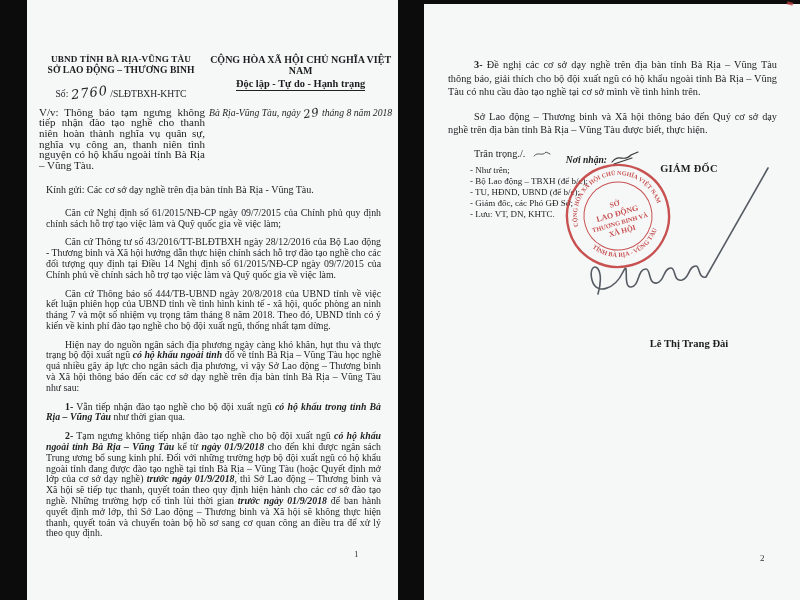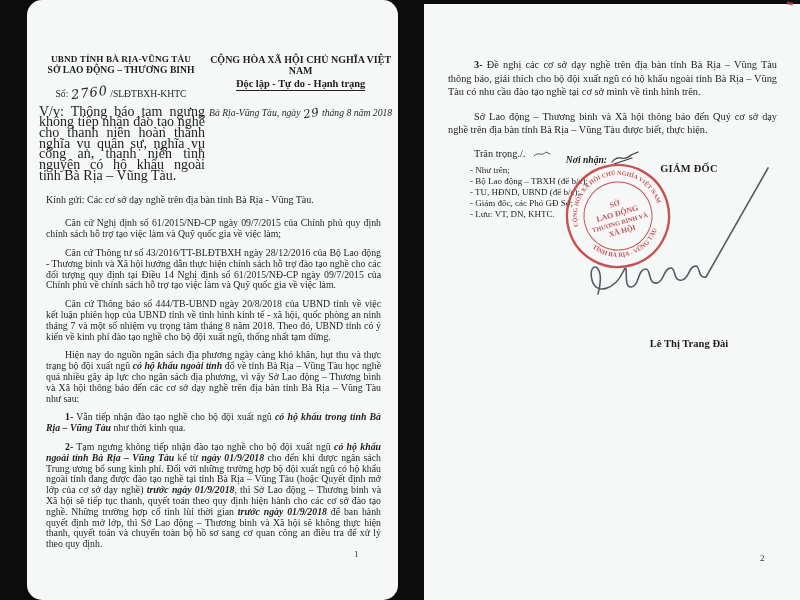--- a/index.html
+++ b/index.html
@@ -1,33 +1,33 @@
 <!DOCTYPE html>
 <html><head>
 <meta charset="utf-8">
 <style>
   * { margin:0; padding:0; box-sizing:border-box; }
   html,body { width:800px; height:600px; overflow:hidden; }
   body { background:#0c0c0c; font-family:"Liberation Serif","DejaVu Serif",serif; color:#1d1d1f; position:relative; }
 
   .page { position:absolute; background:#f6f8f8; }
-  #page1 { left:27px; top:0; width:371px; height:600px;border-radius:15px; }
+  #page1 { left:27px; top:0; width:371px; height:600px; }
   #page2 { left:424px; top:4px; width:388px; height:596px; }
 
   
   .p1-header { display:flex; padding:54px 8px 0 6px; }
   .hdr-left { width:176px; text-align:center; flex:none; }
   .hdr-right { flex:1; text-align:center; }
   .org-top { font-size:9.2px; font-weight:bold; letter-spacing:.1px; }
   .org-name { font-size:9.6px; font-weight:bold; line-height:11.5px; }
   .u { border-bottom:1.1px solid #222; padding-bottom:1px; display:inline-block; }
   .doc-no { font-size:9.6px; margin-top:9px; white-space:nowrap; }
   .hand { font-family:"DejaVu Serif",serif; font-style:italic; display:inline-block; transform:rotate(-7deg); font-size:13px; letter-spacing:1px; }
   .hand-sm { font-size:11.5px; transform:rotate(-9deg) translateY(1px); }
-  .subject { font-size:14px; line-height:10.7px; text-align:justify; margin-top:7px; padding:0 4px 0 6px; }
+  .subject { font-size:11px; line-height:10.7px; text-align:justify; margin-top:7px; padding:0 4px 0 6px; }
   .nat-line1 { font-size:10px; font-weight:bold; }
   .nat-line2 { font-size:10.4px; font-weight:bold; margin-top:2px; }
   .date-line { font-size:9.7px; font-style:italic; margin-top:14px; white-space:nowrap; }
 
   
   .p1-body { padding:13px 17px 0 19px; }
   .salutation { text-align:left; font-size:10px; margin-bottom:13px; }
   #page1 .para { font-size:9.8px; line-height:10.8px; text-align:justify; text-indent:19px; margin-bottom:8px; }
   .p2-body { padding:54px 35px 0 24px; }
   #page2 .para { font-size:10.3px; line-height:13.5px; text-align:justify; text-indent:26px; margin-bottom:11px; }
@@ -76,21 +76,21 @@
     </div>
   </div>
 
   <div class="p1-body">
     <div class="salutation">Kính gửi: Các cơ sở dạy nghề trên địa bàn tỉnh Bà Rịa - Vũng Tàu.</div>
     <div>
         <p class="para"><span>Căn cứ Nghị định số 61/2015/NĐ-CP ngày 09/7/2015 của Chính phủ quy định chính sách hỗ trợ tạo việc làm và Quỹ quốc gia về việc làm;</span></p>
         <p class="para"><span>Căn cứ Thông tư số 43/2016/TT-BLĐTBXH ngày 28/12/2016 của Bộ Lao động - Thương binh và Xã hội hướng dẫn thực hiện chính sách hỗ trợ đào tạo nghề cho các đối tượng quy định tại Điều 14 Nghị định số 61/2015/NĐ-CP ngày 09/7/2015 của Chính phủ về chính sách hỗ trợ tạo việc làm và Quỹ quốc gia về việc làm.</span></p>
         <p class="para"><span>Căn cứ Thông báo số 444/TB-UBND ngày 20/8/2018 của UBND tỉnh về việc kết luận phiên họp của UBND tỉnh về tình hình kinh tế - xã hội, quốc phòng an ninh tháng 7 và một số nhiệm vụ trọng tâm tháng 8 năm 2018. Theo đó, UBND tỉnh có ý kiến về kinh phí đào tạo nghề cho bộ đội xuất ngũ, thống nhất tạm dừng.</span></p>
         <p class="para"><span>Hiện nay do nguồn ngân sách địa phương ngày càng khó khăn, hụt thu và thực trạng bộ đội xuất ngũ </span><span style="font-weight: bold; font-style: italic;">có hộ khẩu ngoài tỉnh</span><span> đổ về tỉnh Bà Rịa – Vũng Tàu học nghề quá nhiều gây áp lực cho ngân sách địa phương, vì vậy Sở Lao động – Thương binh và Xã hội thông báo đến các cơ sở dạy nghề trên địa bàn tỉnh Bà Rịa – Vũng Tàu như sau:</span></p>
-        <p class="para"><span style="font-weight: bold;">1-</span><span> Vẫn tiếp nhận đào tạo nghề cho bộ đội xuất ngũ </span><span style="font-weight: bold; font-style: italic;">có hộ khẩu trong tỉnh Bà Rịa – Vũng Tàu</span><span> như thời kinh qua.</span></p>
+        <p class="para"><span style="font-weight: bold;">1-</span><span> Vẫn tiếp nhận đào tạo nghề cho bộ đội xuất ngũ </span><span style="font-weight: bold; font-style: italic;">có hộ khẩu trong tỉnh Bà Rịa – Vũng Tàu</span><span> như thời gian qua.</span></p>
         <p class="para"><span style="font-weight: bold;">2-</span><span> Tạm ngưng không tiếp nhận đào tạo nghề cho bộ đội xuất ngũ </span><span style="font-weight: bold; font-style: italic;">có hộ khẩu ngoài tỉnh Bà Rịa – Vũng Tàu</span><span> kể từ </span><span style="font-weight: bold; font-style: italic;">ngày 01/9/2018</span><span> cho đến khi được ngân sách Trung ương bổ sung kinh phí. Đối với những trường hợp bộ đội xuất ngũ có hộ khẩu ngoài tỉnh đang được đào tạo nghề tại tỉnh Bà Rịa – Vũng Tàu (hoặc Quyết định mở lớp của cơ sở dạy nghề) </span><span style="font-weight: bold; font-style: italic;">trước ngày 01/9/2018</span><span>, thì Sở Lao động – Thương binh và Xã hội sẽ tiếp tục thanh, quyết toán theo quy định hiện hành cho các cơ sở đào tạo nghề. Những trường hợp cố tình lùi thời gian </span><span style="font-weight: bold; font-style: italic;">trước ngày 01/9/2018</span><span> để ban hành quyết định mở lớp, thì Sở Lao động – Thương binh và Xã hội sẽ không thực hiện thanh, quyết toán và chuyển toàn bộ hồ sơ sang cơ quan công an điều tra để xử lý theo quy định.</span></p>
       </div>
   </div>
 
   <div class="pagenum">1</div>
 </div>
 
 <div class="page" id="page2">
   <div class="p2-body">
     <div>

